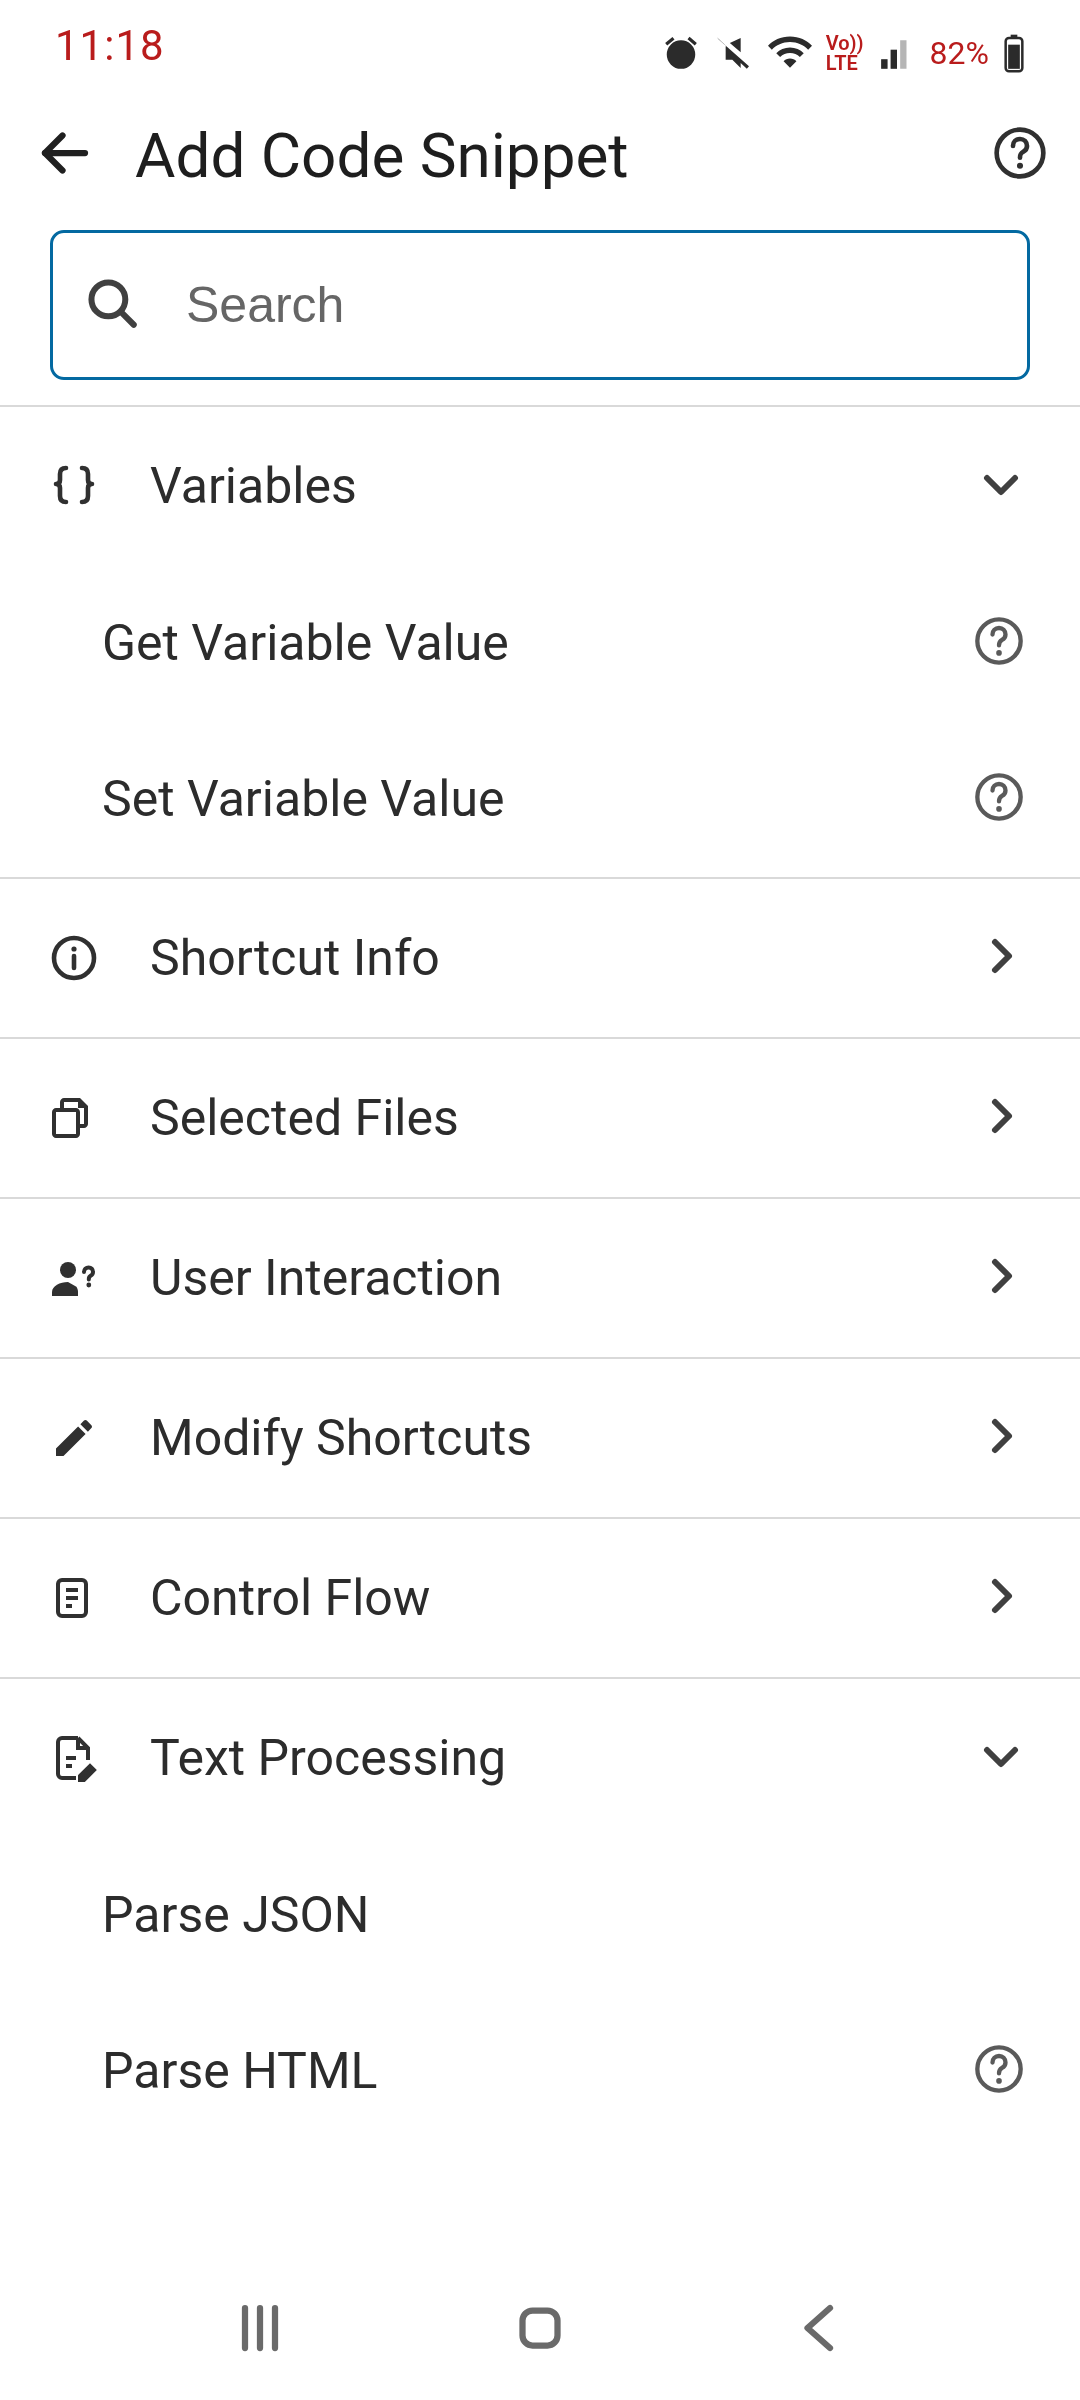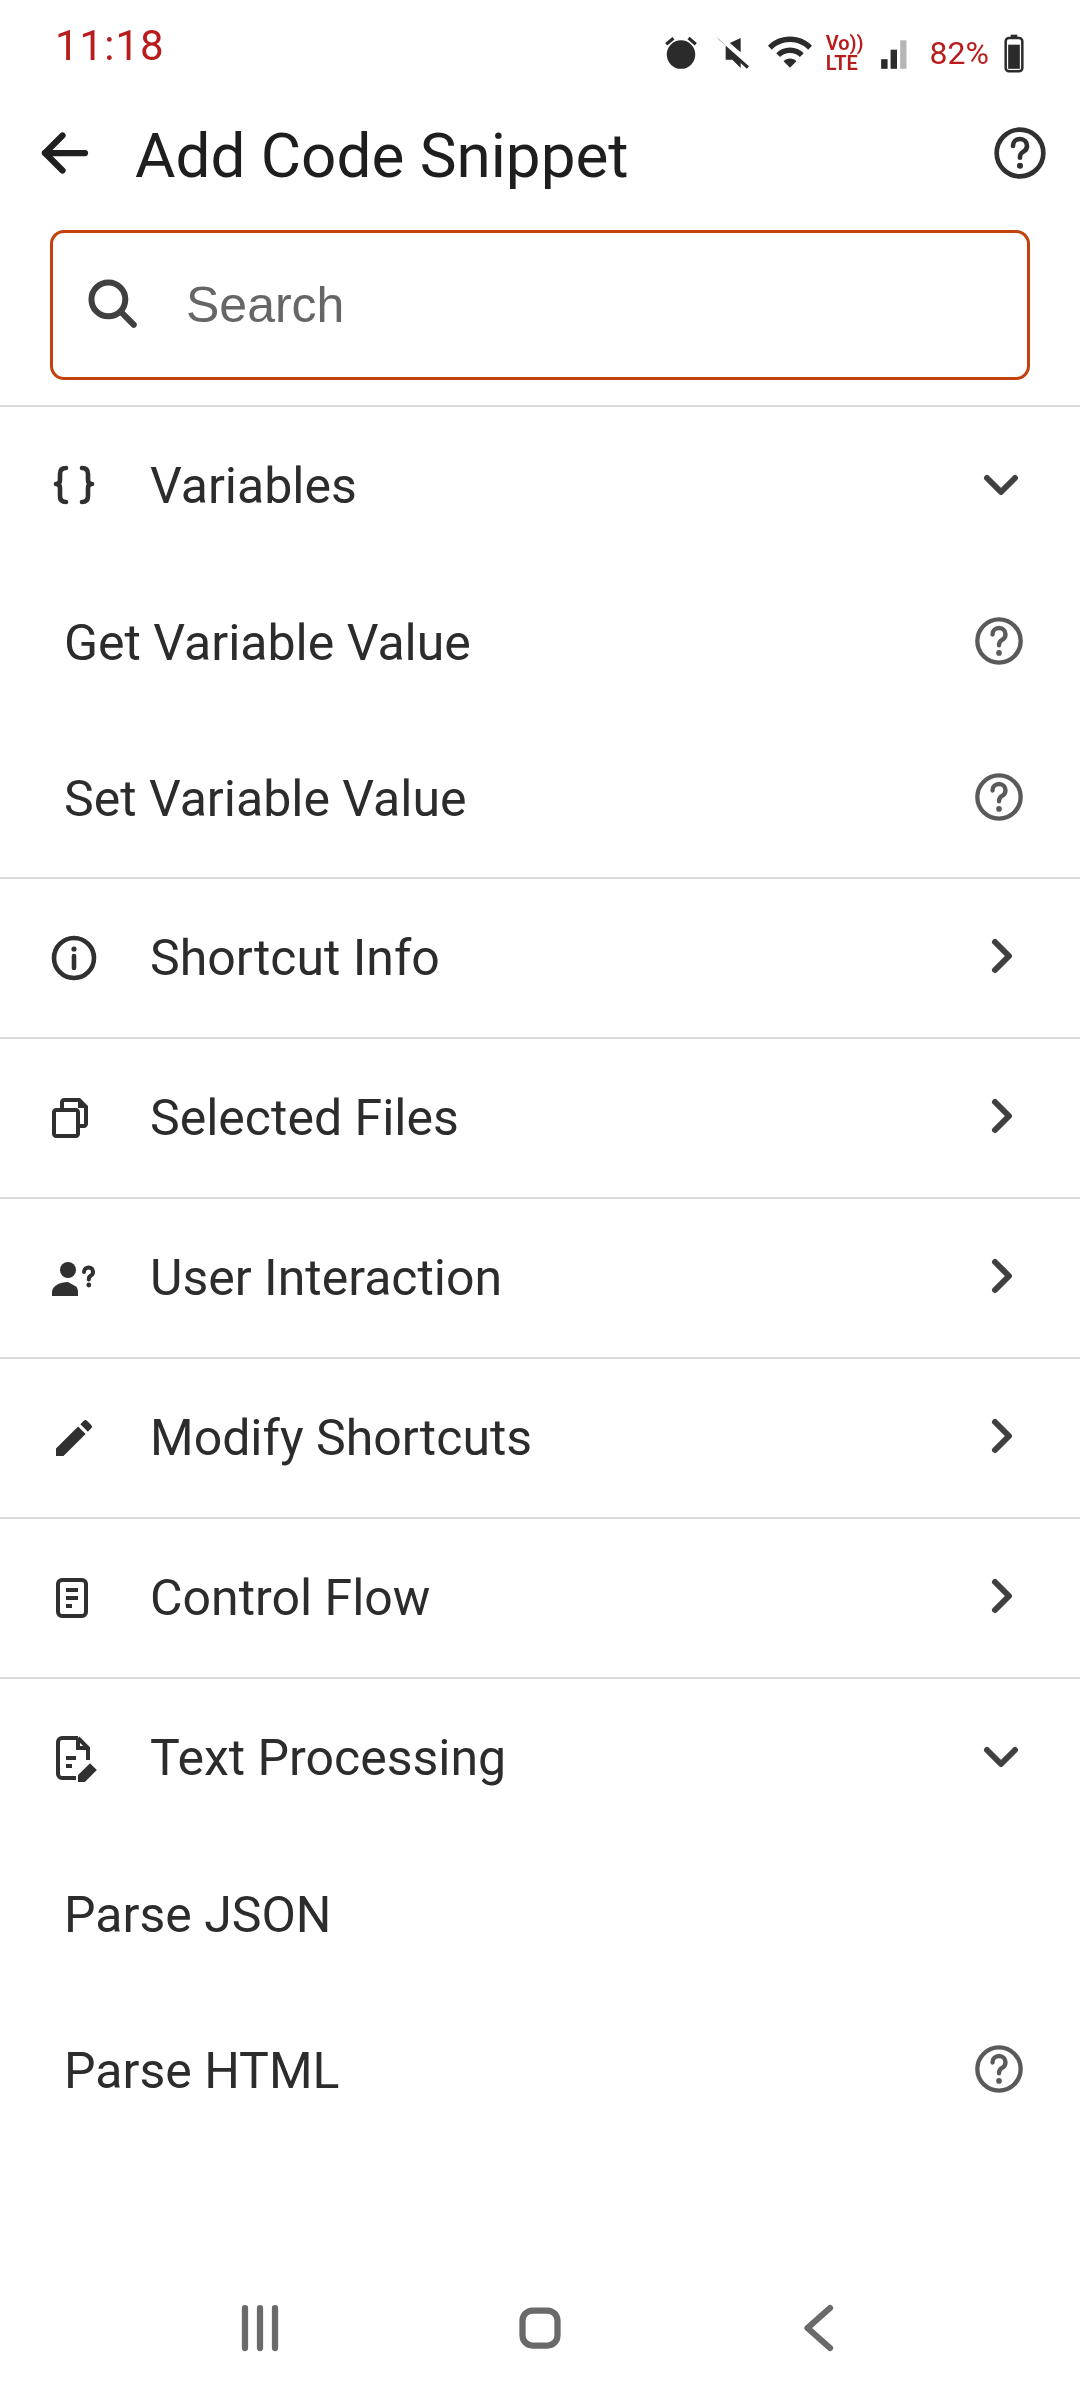--- a/index.html
+++ b/index.html
@@ -42,21 +42,21 @@
       font-size: 62px;
       font-weight: 400;
       color: #1e1e1e;
     }
     .app-bar .help svg { width: 56px; height: 56px; }
 
     
     .search-wrap { padding: 10px 50px 25px 50px; }
     .search-box {
       height: 150px;
-      border: 3px solid #c2410c;
+      border: 3px solid #0369a1;
       border-radius: 14px;
       display: flex;
       align-items: center;
       padding: 0 30px;
       gap: 45px;
     }
     .search-box input {
       flex: 1;
       border: none;
       outline: none;
@@ -80,21 +80,21 @@
       flex: 1;
       font-size: 50px;
       color: #2c2c2c;
     }
     .row .trail svg { width: 48px; height: 48px; }
 
     .subrow {
       height: 156px;
       display: flex;
       align-items: center;
-      padding: 0 55px 0 64px;
+      padding: 0 55px 0 102px;
     }
     .subrow .label {
       flex: 1;
       font-size: 50px;
       color: #2c2c2c;
     }
     .subrow .help svg { width: 52px; height: 52px; }
 
     
     .nav-bar {

